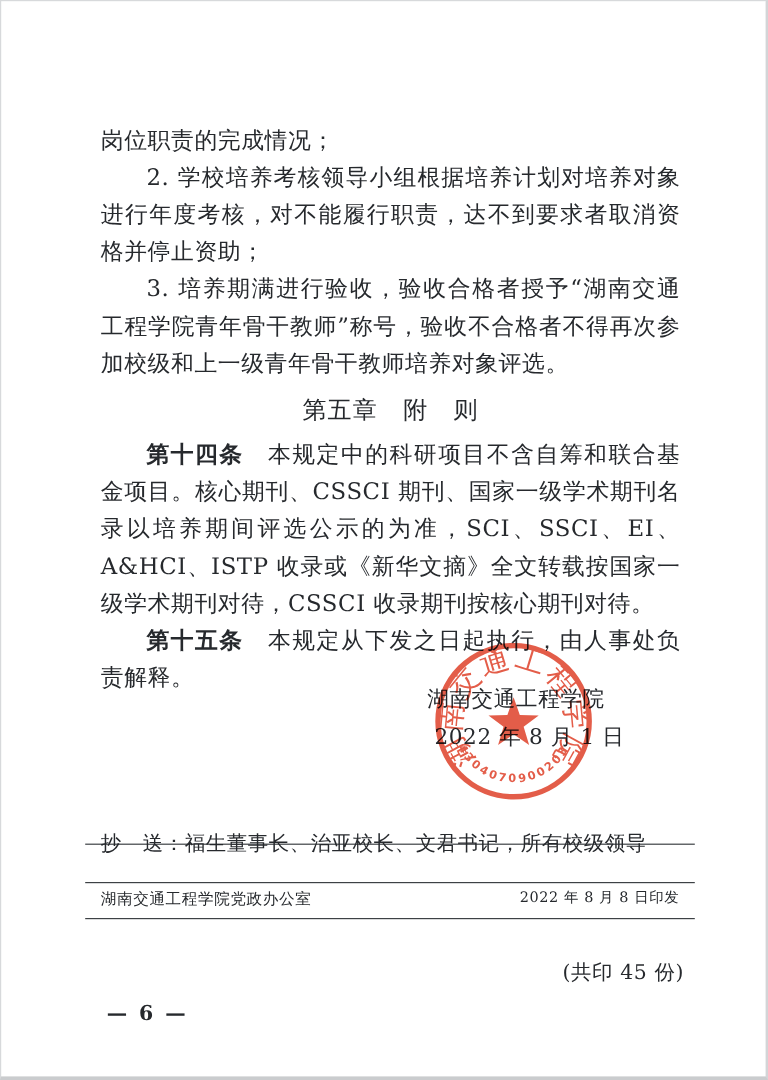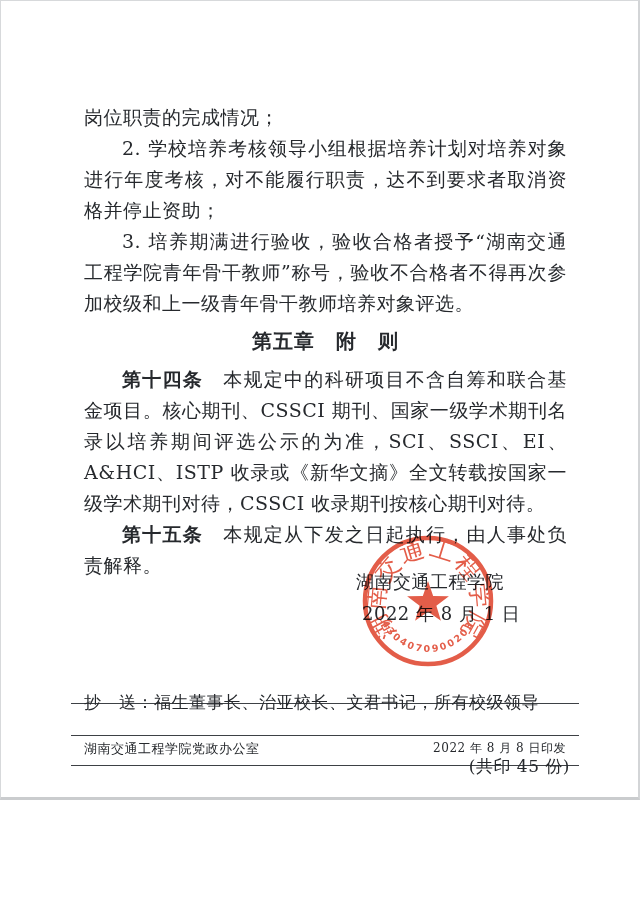--- a/index.html
+++ b/index.html
@@ -1,53 +1,53 @@
 <!DOCTYPE html>
 <html><head>
 <meta charset="utf-8">
 <style>
   * { margin:0; padding:0; box-sizing:border-box; }
   html,body { background:#ffffff; }
   .page {
-    position:relative; width:640px; height:800px; background:#ffffff;
+    position:relative; width:640px; height:900px; background:#ffffff;
     border-top:1px solid #d7d9db; border-left:1px solid #d7d9db;
     border-right:2px solid #d3d5d7; border-bottom:3px solid #caccce;
     overflow:hidden;
     font-family:"DejaVu Serif","Liberation Serif",serif;
     color:#26292d;
   }
   .body-text {
     position:absolute; left:83px; top:101px; width:483px;
     font-size:19px; line-height:31px; letter-spacing:0.5px;
   }
   .para { text-align:justify; }
   .para.indent { text-indent:2em; }
   .chapter-heading {
-    text-align:center; font-weight:bold; margin:7px 0 7px 0;
+    text-align:center; font-weight:normal; margin:7px 0 7px 0;
     font-size:20px; letter-spacing:1px;
     font-family:"DejaVu Sans","Liberation Sans",sans-serif;
   }
   .article-term {
     font-weight:bold;
     font-family:"DejaVu Sans","Liberation Sans",sans-serif;
   }
   .sig-org { position:absolute; left:355px; top:569px; font-size:18px; letter-spacing:0.5px; }
   .sig-date { position:absolute; left:361px; top:601px; font-size:18px; letter-spacing:0.5px; }
   .seal-svg {
     position:absolute; left:353px; top:526px; width:148px; height:148px;
     mix-blend-mode:multiply; opacity:0.88;
   }
   .rule { position:absolute; left:70px; width:508px; height:1px; background:#3d4145; }
   .rule-1 { top:702px; }
   .rule-2 { top:734px; }
   .rule-3 { top:764px; }
   .cc-line { position:absolute; left:83px; top:690px; font-size:17px; letter-spacing:0.5px; }
   .issuer-line { position:absolute; left:83px; top:739px; font-size:13px; letter-spacing:0.5px; }
   .print-date { position:absolute; right:72px; top:739px; font-size:12px; letter-spacing:0.5px;text-align:right; }
-  .copies-note { position:absolute; right:68px; top:754px; font-size:17px; letter-spacing:0.5px; }
+  .copies-note { position:absolute; right:68px; top:798px; font-size:17px; letter-spacing:0.5px; }
   .page-number {
     position:absolute; left:88px; top:834px; font-size:17px; font-weight:bold;
     letter-spacing:2px;
   }
 </style>
 </head>
 <body>
 
 <div class="page">
 

